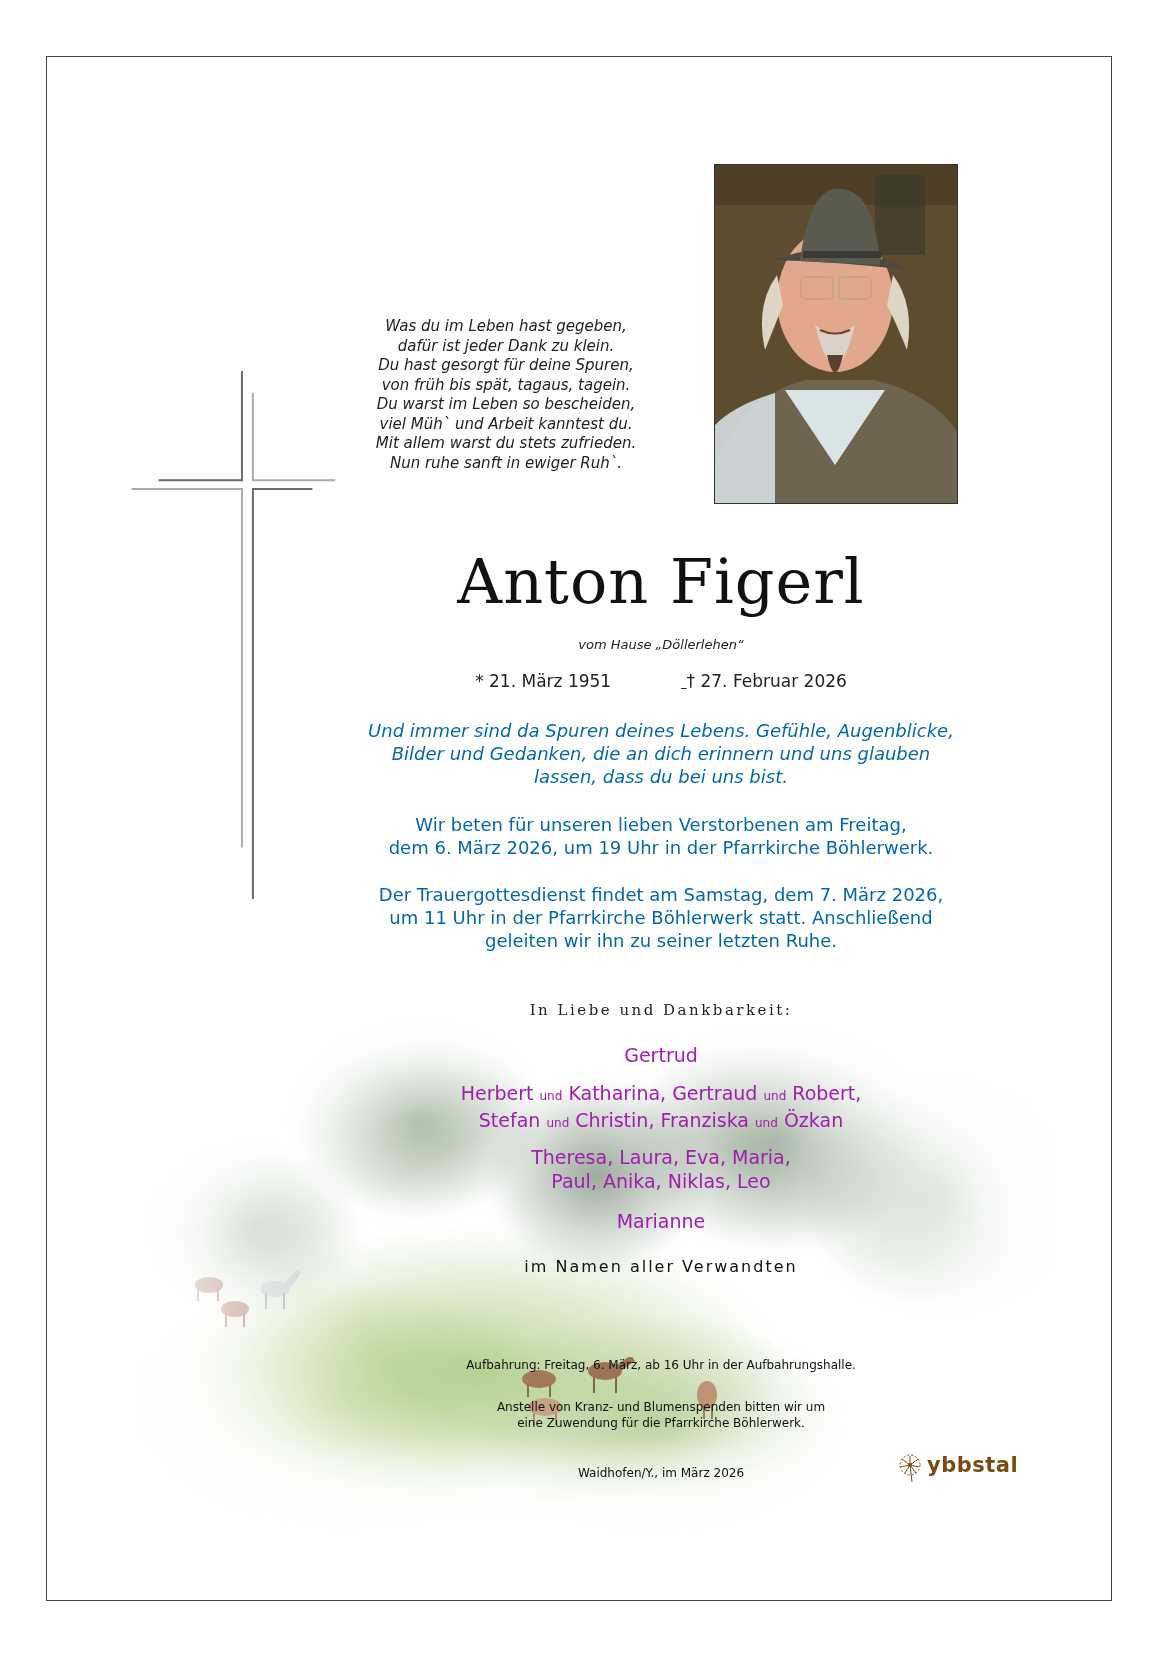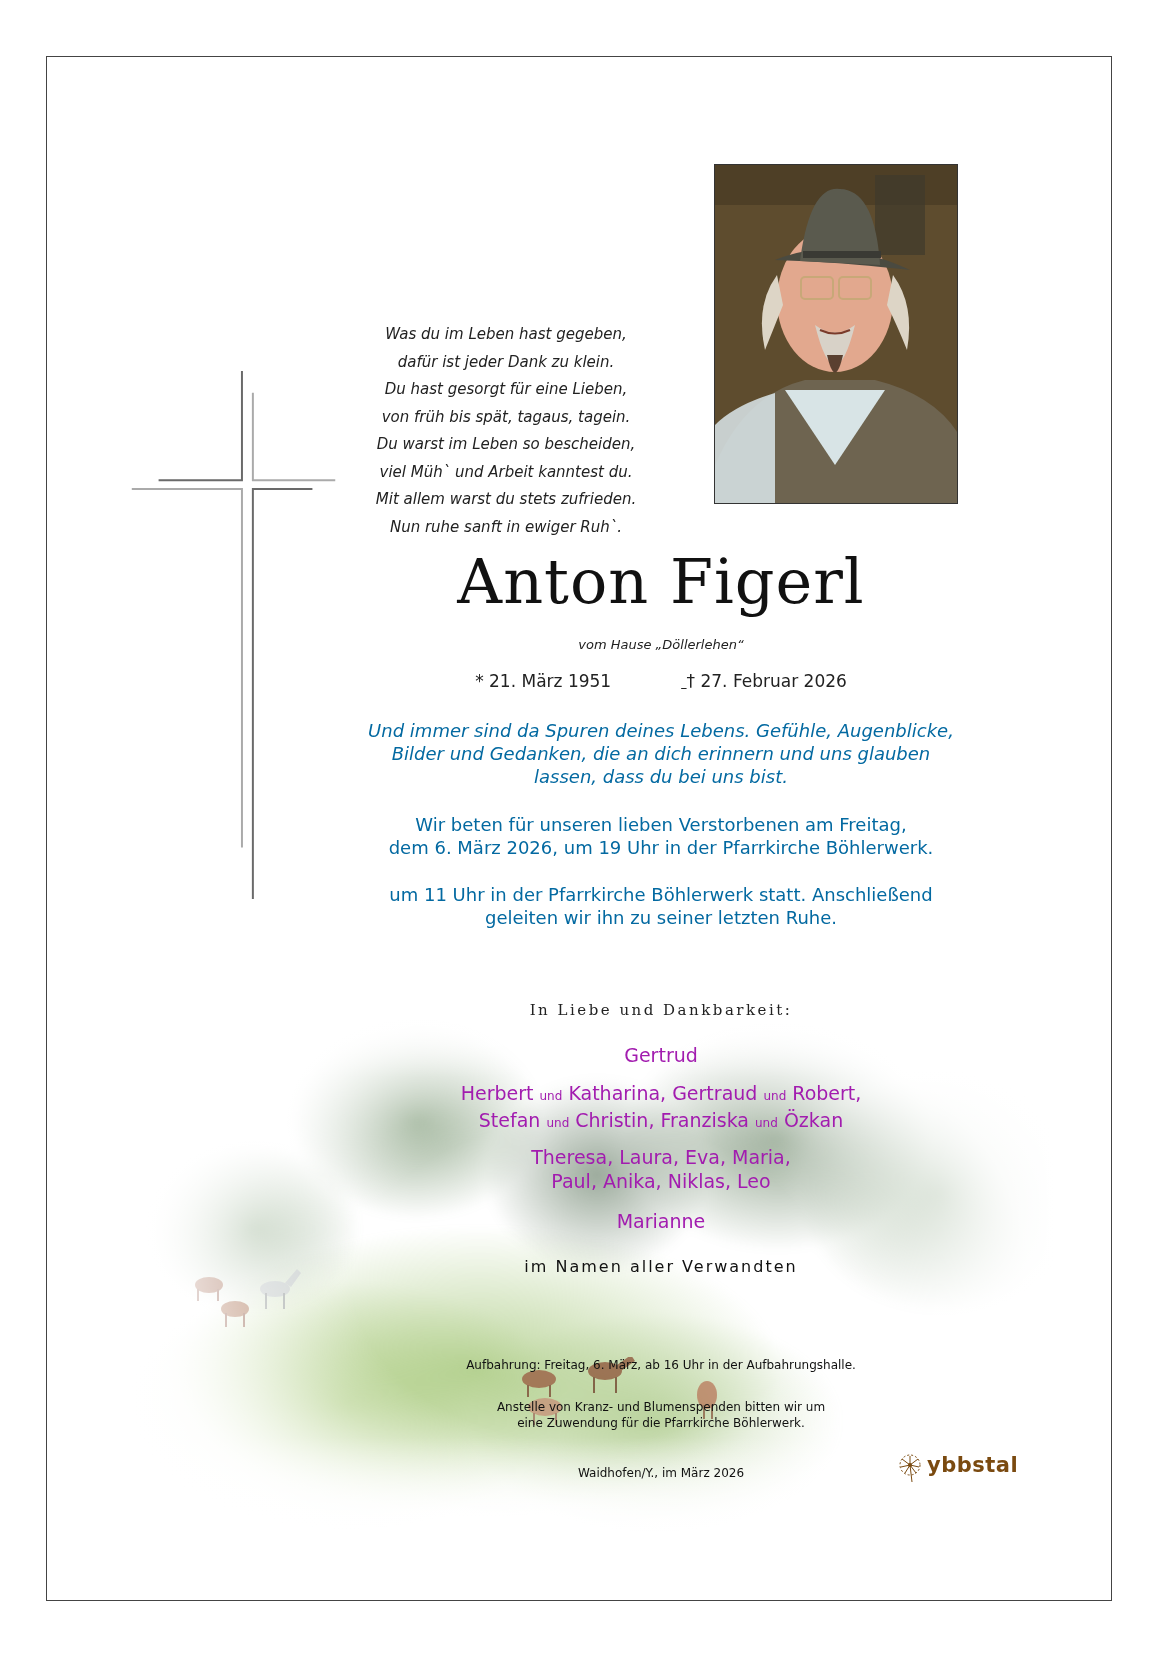--- a/index.html
+++ b/index.html
@@ -33,21 +33,21 @@
     .horse { position: absolute; }
 
     
     .cross { position: absolute; left: 130px; top: 370px; width: 210px; height: 530px; }
 
     
     .portrait { position: absolute; left: 713px; top: 163px; width: 244px; height: 340px; border: 1.5px solid #333; box-sizing: border-box; overflow: hidden; background: #5a4a30; }
 
     
     .poem { position: absolute; left: 330px; top: 316px; width: 350px; text-align: center; font-style: italic; font-size: 15px; line-height: 19.5px; color: #222; }
-    .poem div { white-space: nowrap; margin-top: 8px; }
+    .poem div { white-space: nowrap; }
 
     .name { position: absolute; left: 300px; top: 546px; width: 720px; text-align: center; font-family: "DejaVu Serif", serif; font-size: 62px; color: #111; letter-spacing: 1px; line-height: 1; }
     .house { position: absolute; left: 300px; top: 636px; width: 720px; text-align: center; font-style: italic; font-size: 13px; color: #222; }
     .dates { position: absolute; left: 300px; top: 670px; width: 720px; text-align: center; font-size: 17px; color: #222; text-decoration: underline; }
     .dates span { display: inline-block; }
     .dates .born { margin-right: 70px; }
 
     .block { position: absolute; left: 300px; width: 720px; text-align: center; font-size: 18px; line-height: 23px; color: #0369a1; }
     .block div { white-space: nowrap; }
     .italic { font-style: italic; }
@@ -144,21 +144,21 @@
 
       <path d="M60 95 Q120 70 195 105 Q150 100 120 98 Q90 96 60 95 Z" fill="#4a4a40"></path>
       <path d="M85 96 Q95 20 125 24 Q160 25 165 100 Z" fill="#5a5a4e"></path>
       <rect x="88" y="86" width="78" height="7" fill="#3a3a34"></rect>
     </svg>
   </div>
 
   <div class="poem" style="left:284px; top:260px;">
     <div>Was du im Leben hast gegeben,</div>
     <div>dafür ist jeder Dank zu klein.</div>
-    <div>Du hast gesorgt für eine Lieben,</div>
+    <div>Du hast gesorgt für deine Spuren,</div>
     <div>von früh bis spät, tagaus, tagein.</div>
     <div>Du warst im Leben so bescheiden,</div>
     <div>viel Müh` und Arbeit kanntest du.</div>
     <div>Mit allem warst du stets zufrieden.</div>
     <div>Nun ruhe sanft in ewiger Ruh`.</div>
   </div>
 
   <div class="name" style="left:254px; top:494px;">Anton Figerl</div>
   <div class="house" style="left:254px; top:580px;">vom Hause „Döllerlehen“</div>
   <div class="dates" style="left:254px; top:614px;">
@@ -171,20 +171,21 @@
     <div>Bilder und Gedanken, die an dich erinnern und uns glauben</div>
     <div>lassen, dass du bei uns bist.</div>
   </div>
 
   <div class="block" style="left:254px; top:756px;">
     <div>Wir beten für unseren lieben Verstorbenen am Freitag,</div>
     <div>dem 6. März 2026, um 19 Uhr in der Pfarrkirche Böhlerwerk.</div>
   </div>
 
   <div class="block" style="left:254px; top:826px;">
+    <div>Der Trauergottesdienst findet am Samstag, dem 7. März 2026,</div>
     <div>um 11 Uhr in der Pfarrkirche Böhlerwerk statt. Anschließend</div>
     <div>geleiten wir ihn zu seiner letzten Ruhe.</div>
   </div>
 
   <div class="dank" style="left:254px; top:944px;">In Liebe und Dankbarkeit:</div>
 
   <div class="family" style="left:254px; top:986px;">
     <div>Gertrud</div>
   </div>
 

